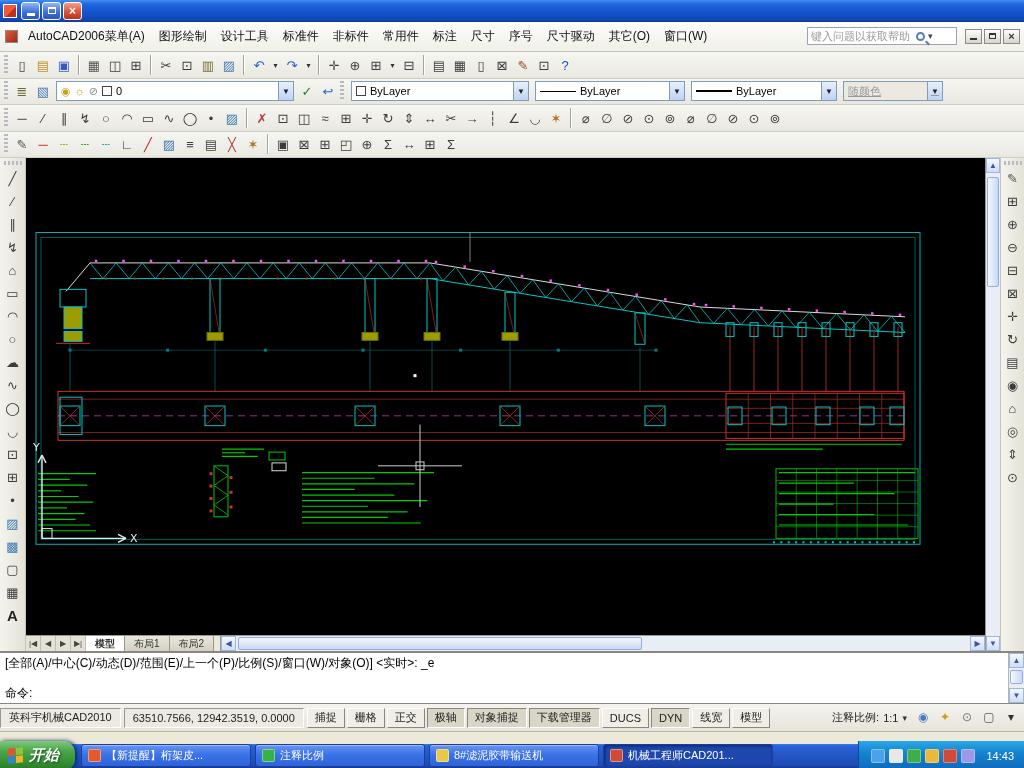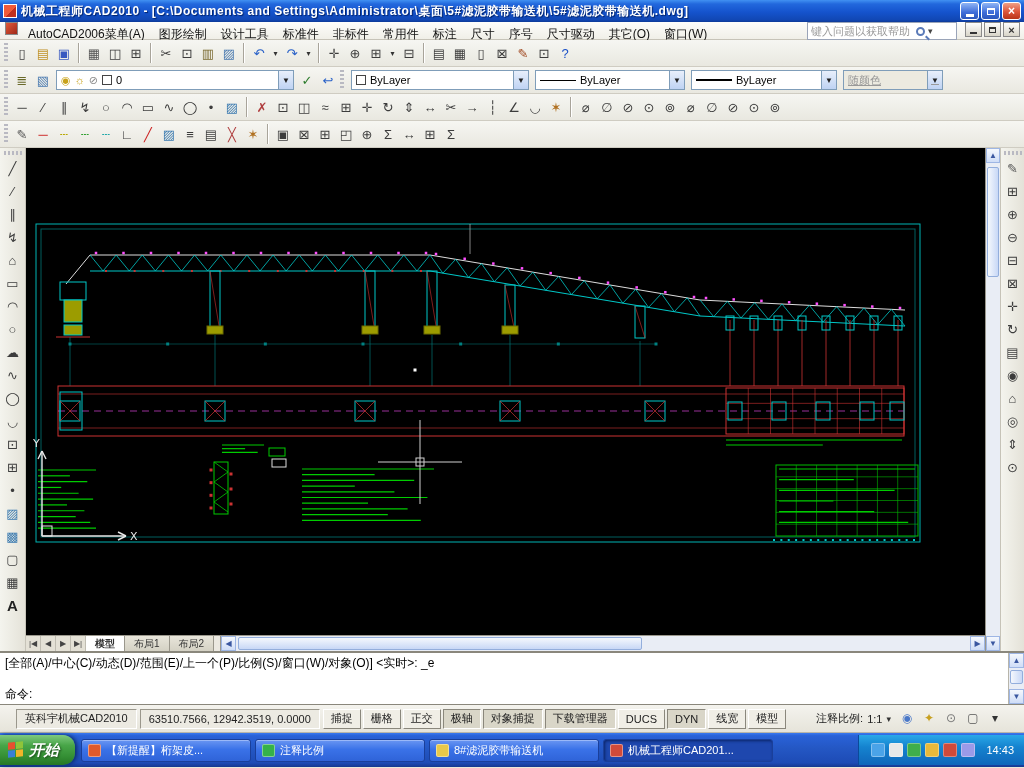--- a/index.html
+++ b/index.html
@@ -15,21 +15,21 @@
     background:linear-gradient(135deg,#f05a3a 0 55%,#c03020 55% 100%); border:1px solid #fff; }
   .title-text { flex:1; overflow:hidden; text-overflow:ellipsis; text-shadow:1px 1px 1px #00226a; letter-spacing:0.5px; }
   .winbtns { display:flex; gap:2px; flex:0 0 auto; }
   .wbtn { width:19px; height:18px; border:1px solid #fff; border-radius:3px; display:flex; align-items:center; justify-content:center;
     background:linear-gradient(#8fb5f5,#3d6cd8 60%,#2c57bc); color:#fff; font-size:12px; font-weight:bold; }
   .wbtn.close { background:linear-gradient(#f0a086,#dd5439 55%,#b93418); }
   .i-min { width:8px; height:3px; background:#fff; margin-top:8px; }
   .i-rest { width:8px; height:7px; border:1px solid #fff; border-top-width:2px; }
 
   
-  .menubar { height:18px; display:flex; align-items:flex-start; background:linear-gradient(#fdfdfb,#f0efe8); border-bottom:1px solid #c6c3b8; padding:0 2px; white-space:nowrap; }
+  .menubar { height:31px; display:flex; align-items:center; background:linear-gradient(#fdfdfb,#f0efe8); border-bottom:1px solid #c6c3b8; padding:0 2px; white-space:nowrap; }
   .mdiicon { width:13px; height:13px; margin:0 3px; background:linear-gradient(135deg,#e05a3a,#a02818); border:1px solid #888; }
   .menus { display:flex; }
   .mitem { padding:4px 7px; color:#111; }
   .helpbox { margin-left:auto; display:flex; align-items:center; height:18px; border:1px solid #9aa4b8; background:#fff; padding:0 3px; color:#9a9a9a; font-size:11px; min-width:150px; }
   .mag { width:9px; height:9px; border:2px solid #5a7ab8; border-radius:50%; position:relative; margin:0 3px 0 6px; }
   .mag::after { content:""; position:absolute; width:5px; height:2px; background:#5a7ab8; transform:rotate(45deg); left:7px; top:8px; }
   .magdrop { color:#444; font-size:9px; }
   .mdibtns { display:flex; gap:2px; margin:0 2px 0 8px; }
   .mdib { width:17px; height:15px; border:1px solid #8a8a8a; background:linear-gradient(#fefefe,#d8d5c8); color:#333; display:flex; align-items:center; justify-content:center; font-size:11px; font-weight:bold; }
   .i-min.d { background:#333; margin-top:6px; width:7px; height:2px; }
@@ -88,35 +88,35 @@
   .vthumb { position:absolute; top:4px; left:1px; right:1px; height:110px; background:linear-gradient(90deg,#f5f8fd,#c8d8f6); border:1px solid #93aedc; border-radius:2px; }
 
   
   .cmdwin { height:54px; display:flex; background:#fff; border-top:2px solid #8a877c; border-bottom:1px solid #8a877c; }
   .cmdtext { flex:1; display:flex; flex-direction:column; padding:2px 5px; font-size:12px; color:#000; overflow:hidden; }
   .cmdline1 { line-height:16px; white-space:nowrap; }
   .cmdline2 { margin-top:auto; line-height:16px; }
   .cmdscroll { width:16px; display:flex; flex-direction:column; background:#e9edf5; border-left:1px solid #b8b5aa; }
 
   
-  .statusbar { height:28px; display:flex; align-items:center; background:linear-gradient(#f4f3ee,#e6e4da); border-bottom:1px solid #b8b5aa; padding:0 16px; gap:3px; font-size:11px; white-space:nowrap; }
+  .statusbar { height:28px; display:flex; align-items:center; background:linear-gradient(#f4f3ee,#e6e4da); border-bottom:1px solid #b8b5aa; padding:0 0; gap:3px; font-size:11px; white-space:nowrap; }
   .spanel { height:20px; display:flex; align-items:center; padding:0 8px; border:1px solid; border-color:#9a978c #fff #fff #9a978c; background:#eceae2; color:#222; }
   .coords { min-width:172px; justify-content:center; }
   .toggles { display:flex; gap:2px; }
   .stoggle { height:20px; display:flex; align-items:center; padding:0 7px; border:1px solid; border-color:#fff #8a877c #8a877c #fff; background:#f0eee6; color:#222; }
   .stoggle.pressed { border-color:#8a877c #fff #fff #8a877c; background:#d9d6c8; }
   .sspacer { flex:1; }
   .annot { display:flex; align-items:center; gap:4px; color:#222; }
   .annot .drop { font-size:9px; color:#333; }
   .sicons { display:flex; gap:4px; margin:0 4px; }
   .sico { width:18px; height:18px; line-height:17px; text-align:center; font-size:12px; }
 
   
-  .taskbar { height:34px; display:flex; align-items:center;
-    background:linear-gradient(180deg,#3a7af0 0%,#2a62d8 8%,#2457c4 45%,#1d4bb5 88%,#16388f 100%); }
+  .taskbar { height:24px; display:flex; align-items:center;
+    background:linear-gradient(180deg,#3a7af0 0%,#2a62d8 8%,#2457c4 45%,#1d4bb5 88%,#16388f 100%);margin-top:12px; }
   .startbtn { height:30px; display:flex; align-items:center; gap:5px; padding:0 16px 0 8px; border-radius:0 12px 12px 0;
     background:linear-gradient(180deg,#7ec97e 0%,#48a548 35%,#359035 70%,#257725 100%);
     color:#fff; font-size:15px; font-weight:bold; font-style:italic; text-shadow:1px 1px 2px #1a4a1a; box-shadow:2px 0 4px #0a2a6a; }
   .flag { width:16px; height:16px; display:grid; grid-template-columns:7px 7px; grid-template-rows:7px 7px; gap:1px; transform:skewY(-6deg); }
   .flag i:nth-child(1){background:#e8502f;} .flag i:nth-child(2){background:#8fc43a;}
   .flag i:nth-child(3){background:#3a7fd6;} .flag i:nth-child(4){background:#f0b529;}
   .taskitems { flex:1; display:flex; gap:4px; padding:0 6px; overflow:hidden; }
   .taskbtn { height:23px; flex:1; max-width:170px; min-width:0; display:flex; align-items:center; gap:5px; padding:0 6px; border-radius:3px;
     background:linear-gradient(#6a96f2,#3a72e8 45%,#2f63d8); border:1px solid #1a3f9a; color:#fff; font-size:11px;
     overflow:hidden; white-space:nowrap; box-shadow:inset 0 1px 0 #9ab8f8; }
@@ -128,21 +128,20 @@
   .trayico { width:14px; height:14px; border-radius:2px; border:1px solid #ffffff55; }
   .clock { font-size:11px; margin-left:4px; }
 </style>
 </head>
 <body>
 
 <div class="screen">
 
   <div class="titlebar">
     <span class="app-ico"></span>
-    <span class="title-text">机械工程师CAD2010 - [C:\Documents and Settings\Administrator\桌面\5#滤泥胶带输送机\5#滤泥胶带输送机.dwg]</span>
     <span class="winbtns">
       <span class="wbtn">
           <i class="i-min"></i>
         </span>
       <span class="wbtn">
           <i class="i-rest"></i>
         </span>
       <span class="wbtn close">×</span>
     </span>
   </div>

